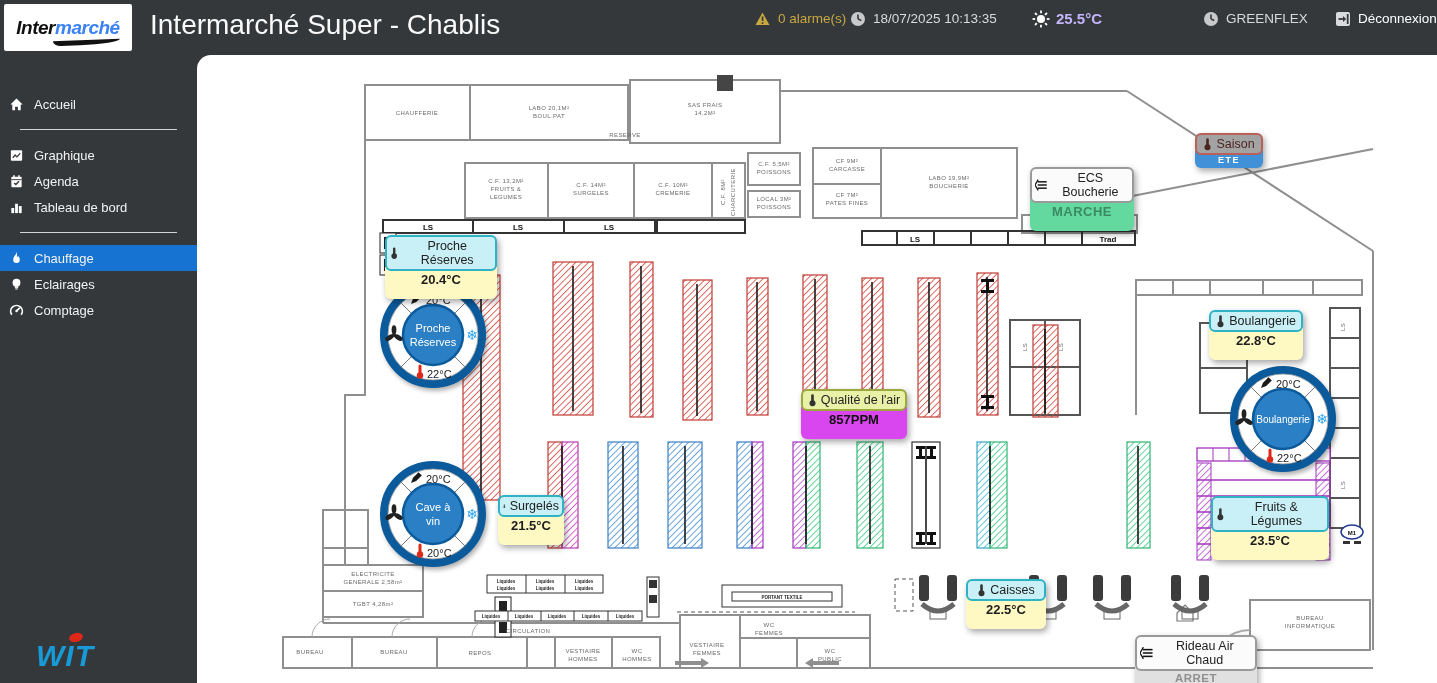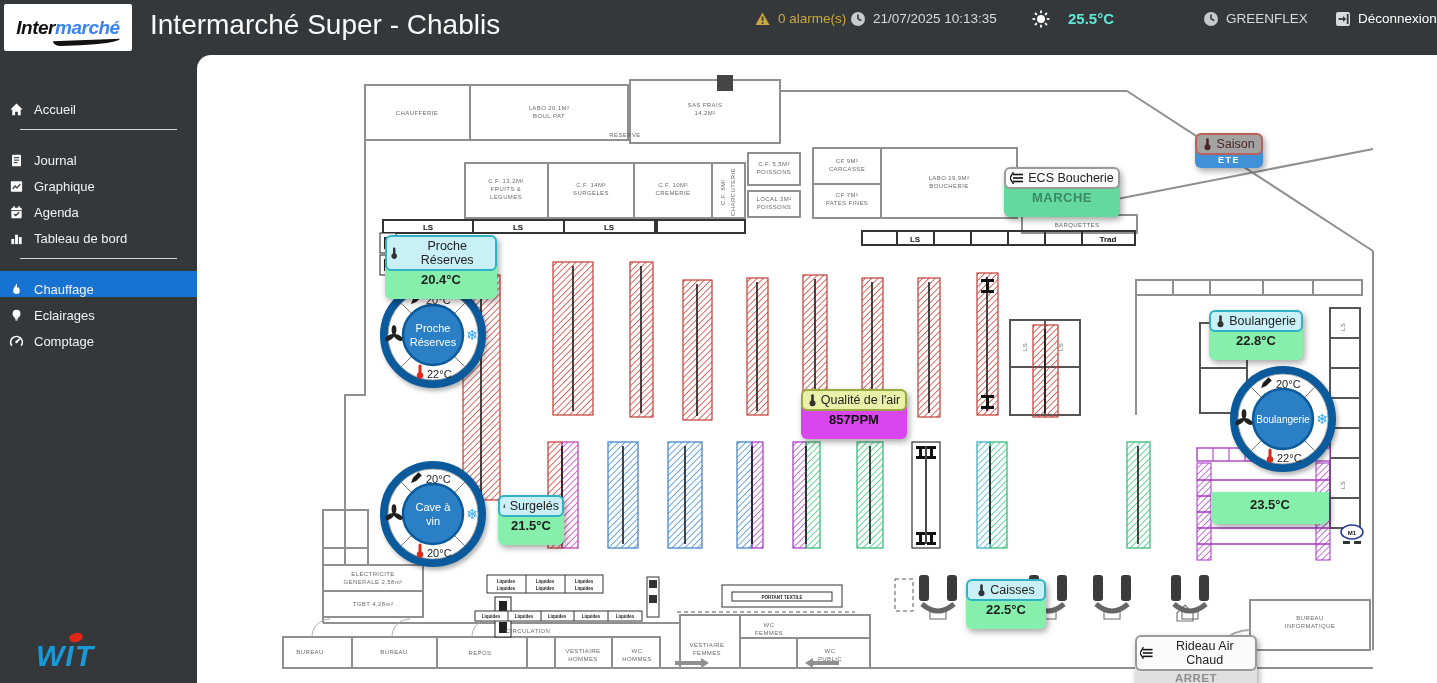--- a/index.html
+++ b/index.html
@@ -8,42 +8,42 @@
 
 .header{position:absolute;top:0;left:0;width:1437px;height:55px;background:#34383b;z-index:20}
 .logo-box{position:absolute;left:4px;top:4px;width:128px;height:47px;background:#fff;border-radius:2px;display:flex;align-items:center;justify-content:center;font-style:italic;font-weight:900;font-size:19px;letter-spacing:-.5px}
 .logo-black{color:#111}
 .logo-red{color:#3b82f6;position:relative}
 .logo-red::after{content:"";position:absolute;left:-2px;bottom:-6px;width:104%;height:5px;background:#111;border-radius:0 0 60% 8px/0 0 100% 100%;transform:rotate(-2deg)}
 .app-title{position:absolute;left:150px;top:9px;font-size:28px;font-weight:400;color:#fafafa}
 .hdr-item{position:absolute;top:0;height:37px;display:flex;align-items:center;gap:7px;font-size:13.5px;color:#d9dadb;cursor:pointer}
 .hdr-alarms{left:754px;color:#c9a840}
 .hdr-datetime{left:850px}
-.hdr-temp{left:1032px;color:#5eead4;font-weight:bold;font-size:15px;gap:18px}
+.hdr-temp{left:1032px;color:#c4b5fd;font-weight:bold;font-size:15px;gap:6px}
 .hdr-account{left:1203px}
 .hdr-logout{left:1335px;color:#fff}
 
 .sidebar{position:absolute;left:0;top:55px;width:197px;bottom:0;background:#34383b;z-index:15;padding-top:36px}
-.side-item{display:flex;align-items:flex-end;gap:10px;height:26px;padding-left:9px;color:#f2f2f2;font-size:13px;cursor:pointer;white-space:nowrap}
+.side-item{display:flex;align-items:center;gap:10px;height:26px;padding-left:9px;color:#f2f2f2;font-size:13px;cursor:pointer;white-space:nowrap}
 .side-item.active{background:#1673d2}
 .side-divider{border-top:1px solid #d5d5d5;margin:12px 20px}
 .wit{position:absolute;left:36px;bottom:10px;font-style:italic;font-weight:900;font-size:30px;color:#179ad7;letter-spacing:1px}
 .wit::before{content:"";position:absolute;left:33px;top:-6px;width:14px;height:9px;background:#e02818;border-radius:50%;transform:rotate(-14deg)}
 
 .main{position:absolute;left:197px;top:55px;width:1240px;height:628px;background:#fff;border-top-left-radius:14px;overflow:hidden;z-index:5}
 .plan-svg{position:absolute;left:0;top:0}
 .room-t{font-family:"Liberation Sans",sans-serif;fill:#6a6a6a;font-size:6px;letter-spacing:.4px;text-anchor:middle}
 .room-b{font-family:"Liberation Sans",sans-serif;fill:#111;font-weight:bold;font-size:8px;text-anchor:middle}
 .room-xs{font-family:"Liberation Sans",sans-serif;fill:#222;font-weight:bold;font-size:4.5px;text-anchor:middle}
 
 .widget{position:absolute;z-index:8;text-align:center;filter:drop-shadow(2px 3px 3px rgba(0,0,0,.35));cursor:pointer}
 .w-head{border:2px solid;border-radius:6px;padding:2px 3px;display:flex;align-items:center;justify-content:center;gap:4px;position:relative;z-index:2;font-size:12.5px;color:#222;background:#fff}
 .w-body{margin-top:-4px;border-radius:0 0 6px 6px;padding:5px 2px 12px;font-size:13px;font-weight:600;color:#1d1d1d}
 .cyan .w-head{background:#c9f0f6;border-color:#2fb2c6}
-.cyan .w-body{background:#86efac}
+.cyan .w-body{background:#fef9c3}
 .salmon .w-head{background:#a3a3a3;border-color:#bb6058;color:#4c2522}
 .salmon .w-body{background:#4191d8;color:#fff;font-size:9px;letter-spacing:1.5px;font-weight:bold;padding:4px 9px 3px}
 .white .w-head{background:#fbfbfb;border-color:#9a9a9a}
 .green .w-body{background:#63d89f;color:#3b8a63;font-weight:bold;letter-spacing:.5px}
 .lime .w-head{background:#e9f0a8;border-color:#9aa83d}
 .lime .w-body{background:#d946ef;color:#111}
 .gray .w-body{background:#e0e0e0;color:#8f8f8f;font-size:11.5px;letter-spacing:.5px}
 .dial{position:absolute;z-index:7;filter:drop-shadow(2px 3px 2px rgba(0,0,0,.3))}
 .dial-sp{font-size:11px;fill:#222}
 .dial-name{font-size:11px;fill:#fff;text-anchor:middle}
@@ -67,21 +67,21 @@
       </svg>
     <span>0 alarme(s)</span>
   </div>
 
   <div class="hdr-item hdr-datetime">
     <svg width="16" height="16" viewBox="0 0 16 16">
         <circle cx="8" cy="8" r="7" fill="#c7c9ca"></circle>
         <line x1="8" y1="8" x2="8" y2="3.5" stroke="#34383b" stroke-width="1.6"></line>
         <line x1="8" y1="8" x2="11.3" y2="9.4" stroke="#34383b" stroke-width="1.6"></line>
       </svg>
-    <span>21/07/2025 10:13:35</span>
+    <span>18/07/2025 10:13:35</span>
   </div>
 
   <div class="hdr-item hdr-temp">
     <svg width="18" height="18" viewBox="0 0 18 18">
         <circle cx="9" cy="9" r="4" fill="#fff"></circle>
         <g stroke="#fff" stroke-width="1.8">
           <line x1="9" y1="0.5" x2="9" y2="3.2"></line>
           <line x1="9" y1="14.8" x2="9" y2="17.5"></line>
           <line x1="0.5" y1="9" x2="3.2" y2="9"></line>
           <line x1="14.8" y1="9" x2="17.5" y2="9"></line>
@@ -115,31 +115,20 @@
 </div>
 
 <div class="sidebar">
   <div class="side-item">
     <svg width="15" height="15" viewBox="0 0 16 16">
         <path d="M8 1.5 L14.5 8 H12.5 V14 H9.5 V10.5 H6.5 V14 H3.5 V8 H1.5 Z" fill="#fff"></path>
       </svg>
     <span>Accueil</span>
   </div>
   <div class="side-divider"></div>
-  <div class="side-item">
-    <svg width="15" height="15" viewBox="0 0 16 16">
-        <rect x="3.2" y="1.8" width="9.6" height="12.4" rx="1" fill="#fff"></rect>
-        <g stroke="#34383b" stroke-width="1.2">
-          <line x1="5.2" y1="5" x2="10.8" y2="5"></line>
-          <line x1="5.2" y1="7.6" x2="10.8" y2="7.6"></line>
-          <line x1="5.2" y1="10.2" x2="9" y2="10.2"></line>
-        </g>
-      </svg>
-    <span>Journal</span>
-  </div>
   <div class="side-item">
     <svg width="15" height="15" viewBox="0 0 16 16">
         <rect x="2" y="2.5" width="12" height="11" rx="1" fill="#fff"></rect>
         <polyline points="4,10.5 6.5,7.5 8.5,9.5 12,5.5" stroke="#34383b" stroke-width="1.4" fill="none"></polyline>
       </svg>
     <span>Graphique</span>
   </div>
   <div class="side-item">
     <svg width="15" height="15" viewBox="0 0 16 16">
         <rect x="2.5" y="3" width="11" height="11" rx="1" fill="#fff"></rect>
@@ -611,21 +600,21 @@
   <div class="w-head">
         <svg width="9" height="14" viewBox="0 0 9 14">
           <line x1="4.5" y1="2.5" x2="4.5" y2="8" stroke="#4c2522" stroke-width="2.6" stroke-linecap="round"></line>
           <circle cx="4.5" cy="10.3" r="3" fill="#4c2522"></circle>
         </svg>
         <span>Saison</span>
       </div>
   <div class="w-body">ETE</div>
 </div>
 
-<div class="widget white green" style="left:807px;top:112px;width:116px">
+<div class="widget white green" style="left:833px;top:112px;width:104px">
   <div class="w-head">
         <svg width="14" height="12" viewBox="0 0 14 12">
           <g stroke="#111" stroke-width="1.6">
             <line x1="3" y1="2.5" x2="13" y2="2.5"></line>
             <line x1="3" y1="6" x2="13" y2="6"></line>
             <line x1="3" y1="9.5" x2="13" y2="9.5"></line>
           </g>
           <path d="M3.5 0 L0 6 L3.5 12" fill="none" stroke="#111" stroke-width="1.4"></path>
         </svg>
         <span>ECS Boucherie</span>
@@ -671,20 +660,27 @@
         <svg width="9" height="14" viewBox="0 0 9 14">
           <line x1="4.5" y1="2.5" x2="4.5" y2="8" stroke="#333" stroke-width="2.6" stroke-linecap="round"></line>
           <circle cx="4.5" cy="10.3" r="3" fill="#333"></circle>
         </svg>
         <span>Surgelés</span>
       </div>
   <div class="w-body">21.5°C</div>
 </div>
 
 <div class="widget cyan" style="left:1014px;top:441px;width:118px">
+  <div class="w-head">
+        <svg width="9" height="14" viewBox="0 0 9 14">
+          <line x1="4.5" y1="2.5" x2="4.5" y2="8" stroke="#333" stroke-width="2.6" stroke-linecap="round"></line>
+          <circle cx="4.5" cy="10.3" r="3" fill="#333"></circle>
+        </svg>
+        <span>Fruits &amp; Légumes</span>
+      </div>
   <div class="w-body">23.5°C</div>
 </div>
 
 <div class="widget cyan" style="left:769px;top:524px;width:80px">
   <div class="w-head">
         <svg width="9" height="14" viewBox="0 0 9 14">
           <line x1="4.5" y1="2.5" x2="4.5" y2="8" stroke="#333" stroke-width="2.6" stroke-linecap="round"></line>
           <circle cx="4.5" cy="10.3" r="3" fill="#333"></circle>
         </svg>
         <span>Caisses</span>

